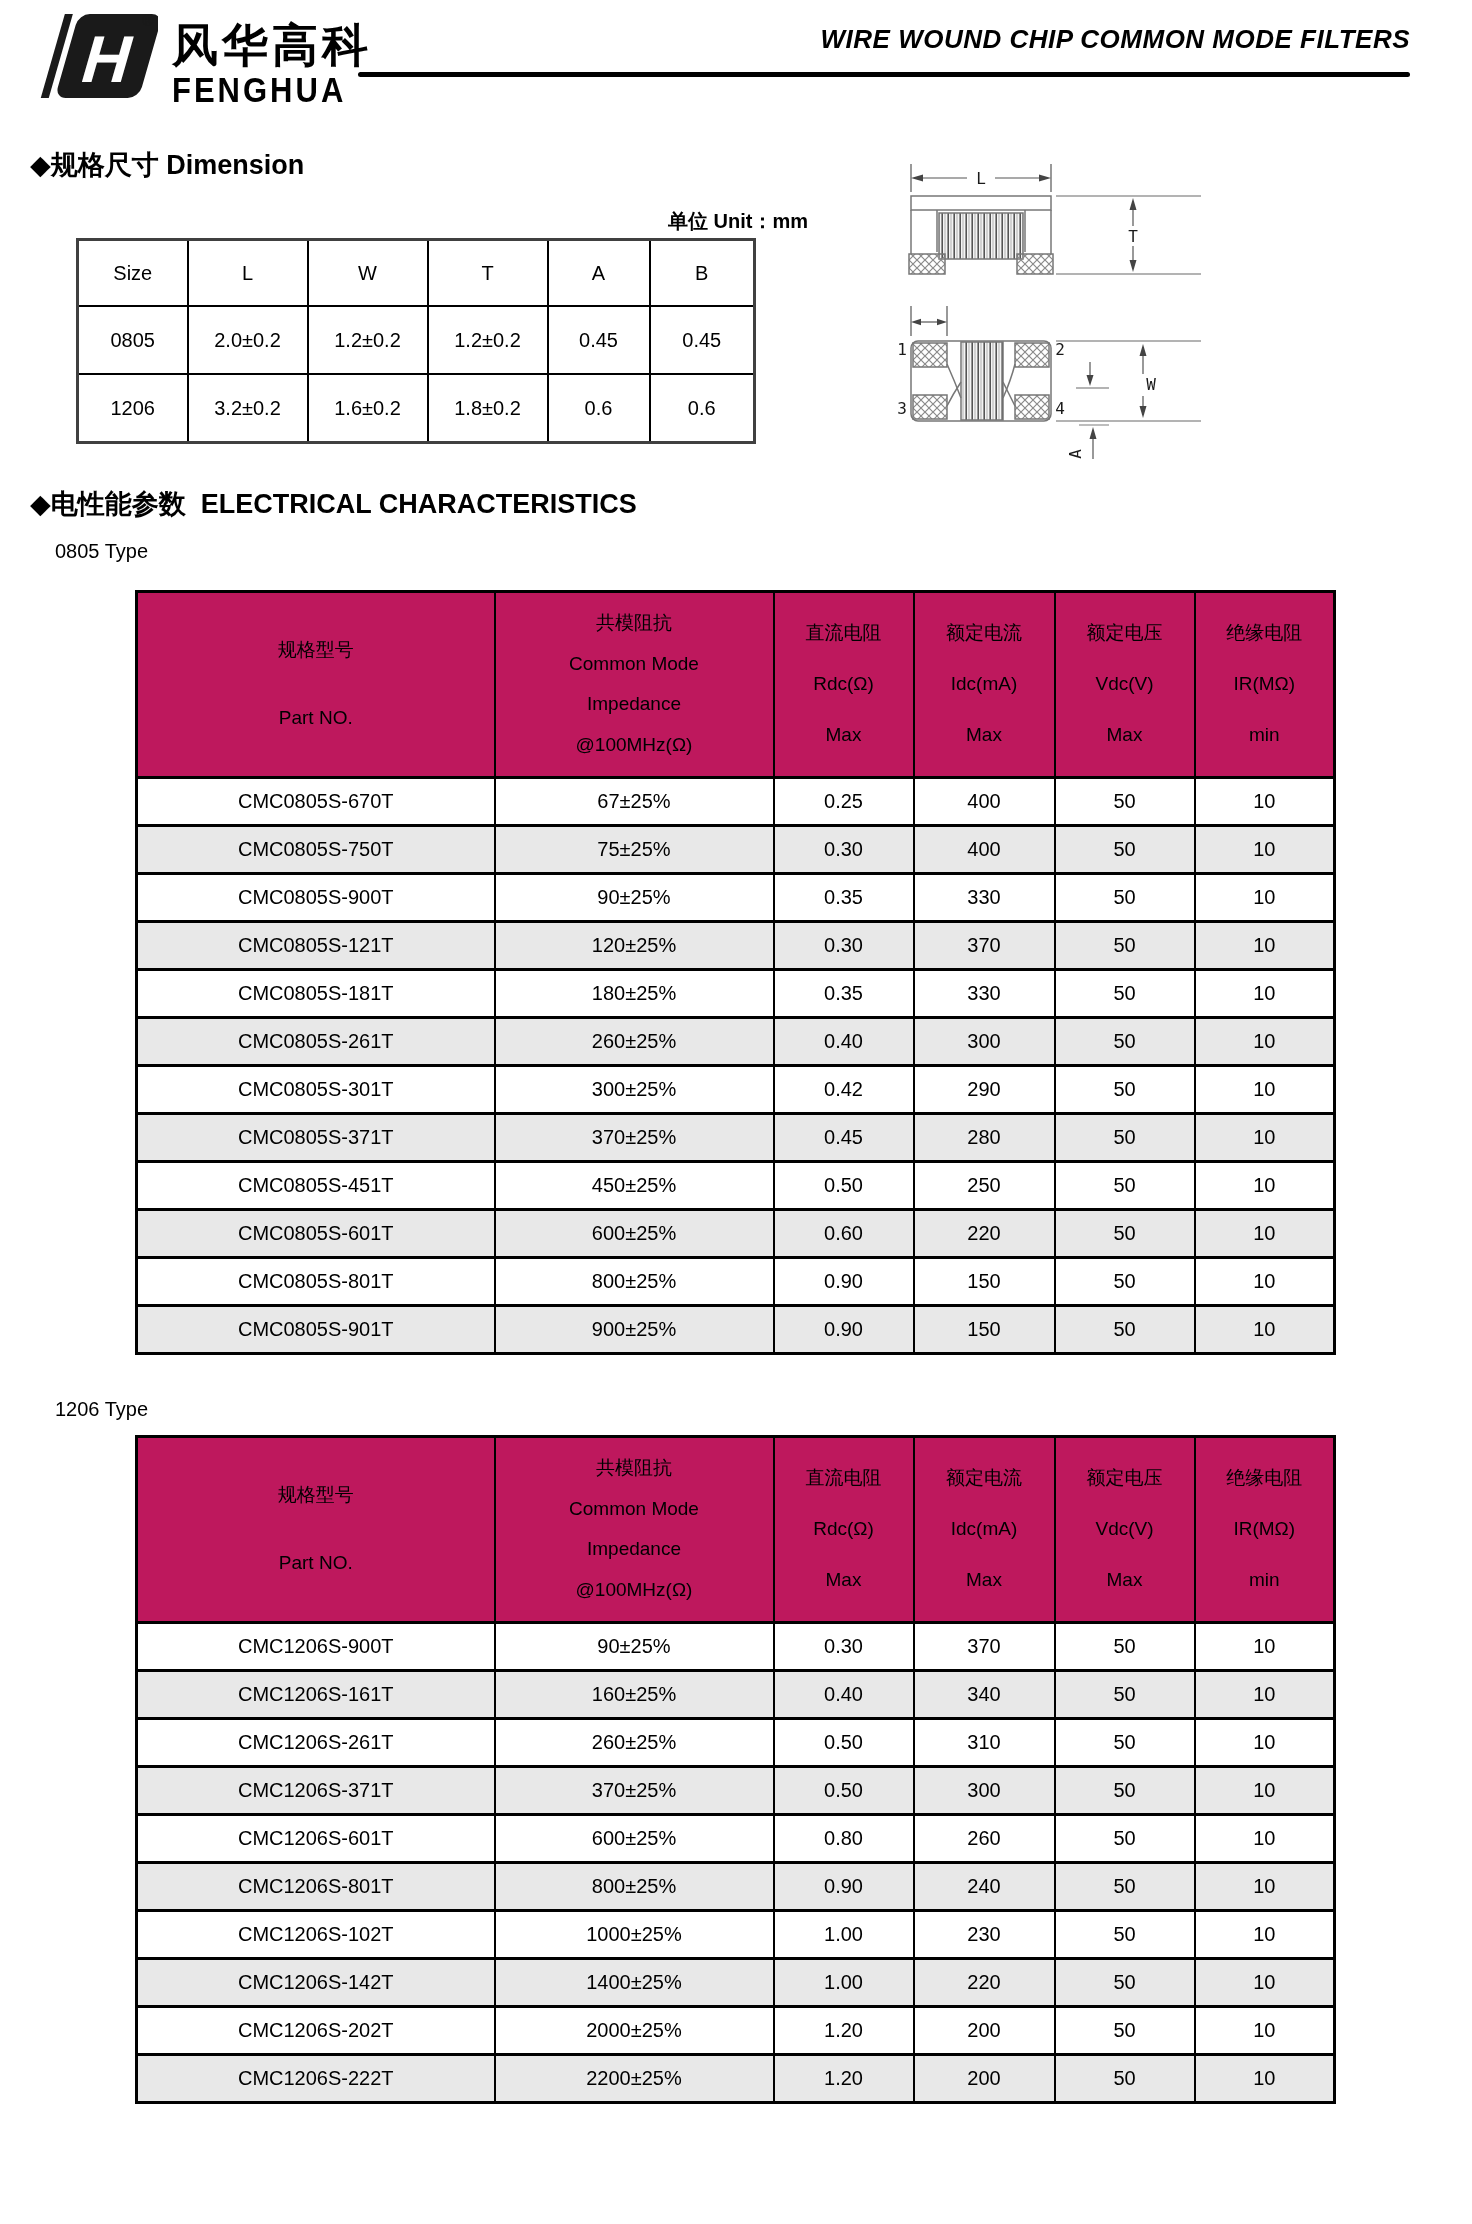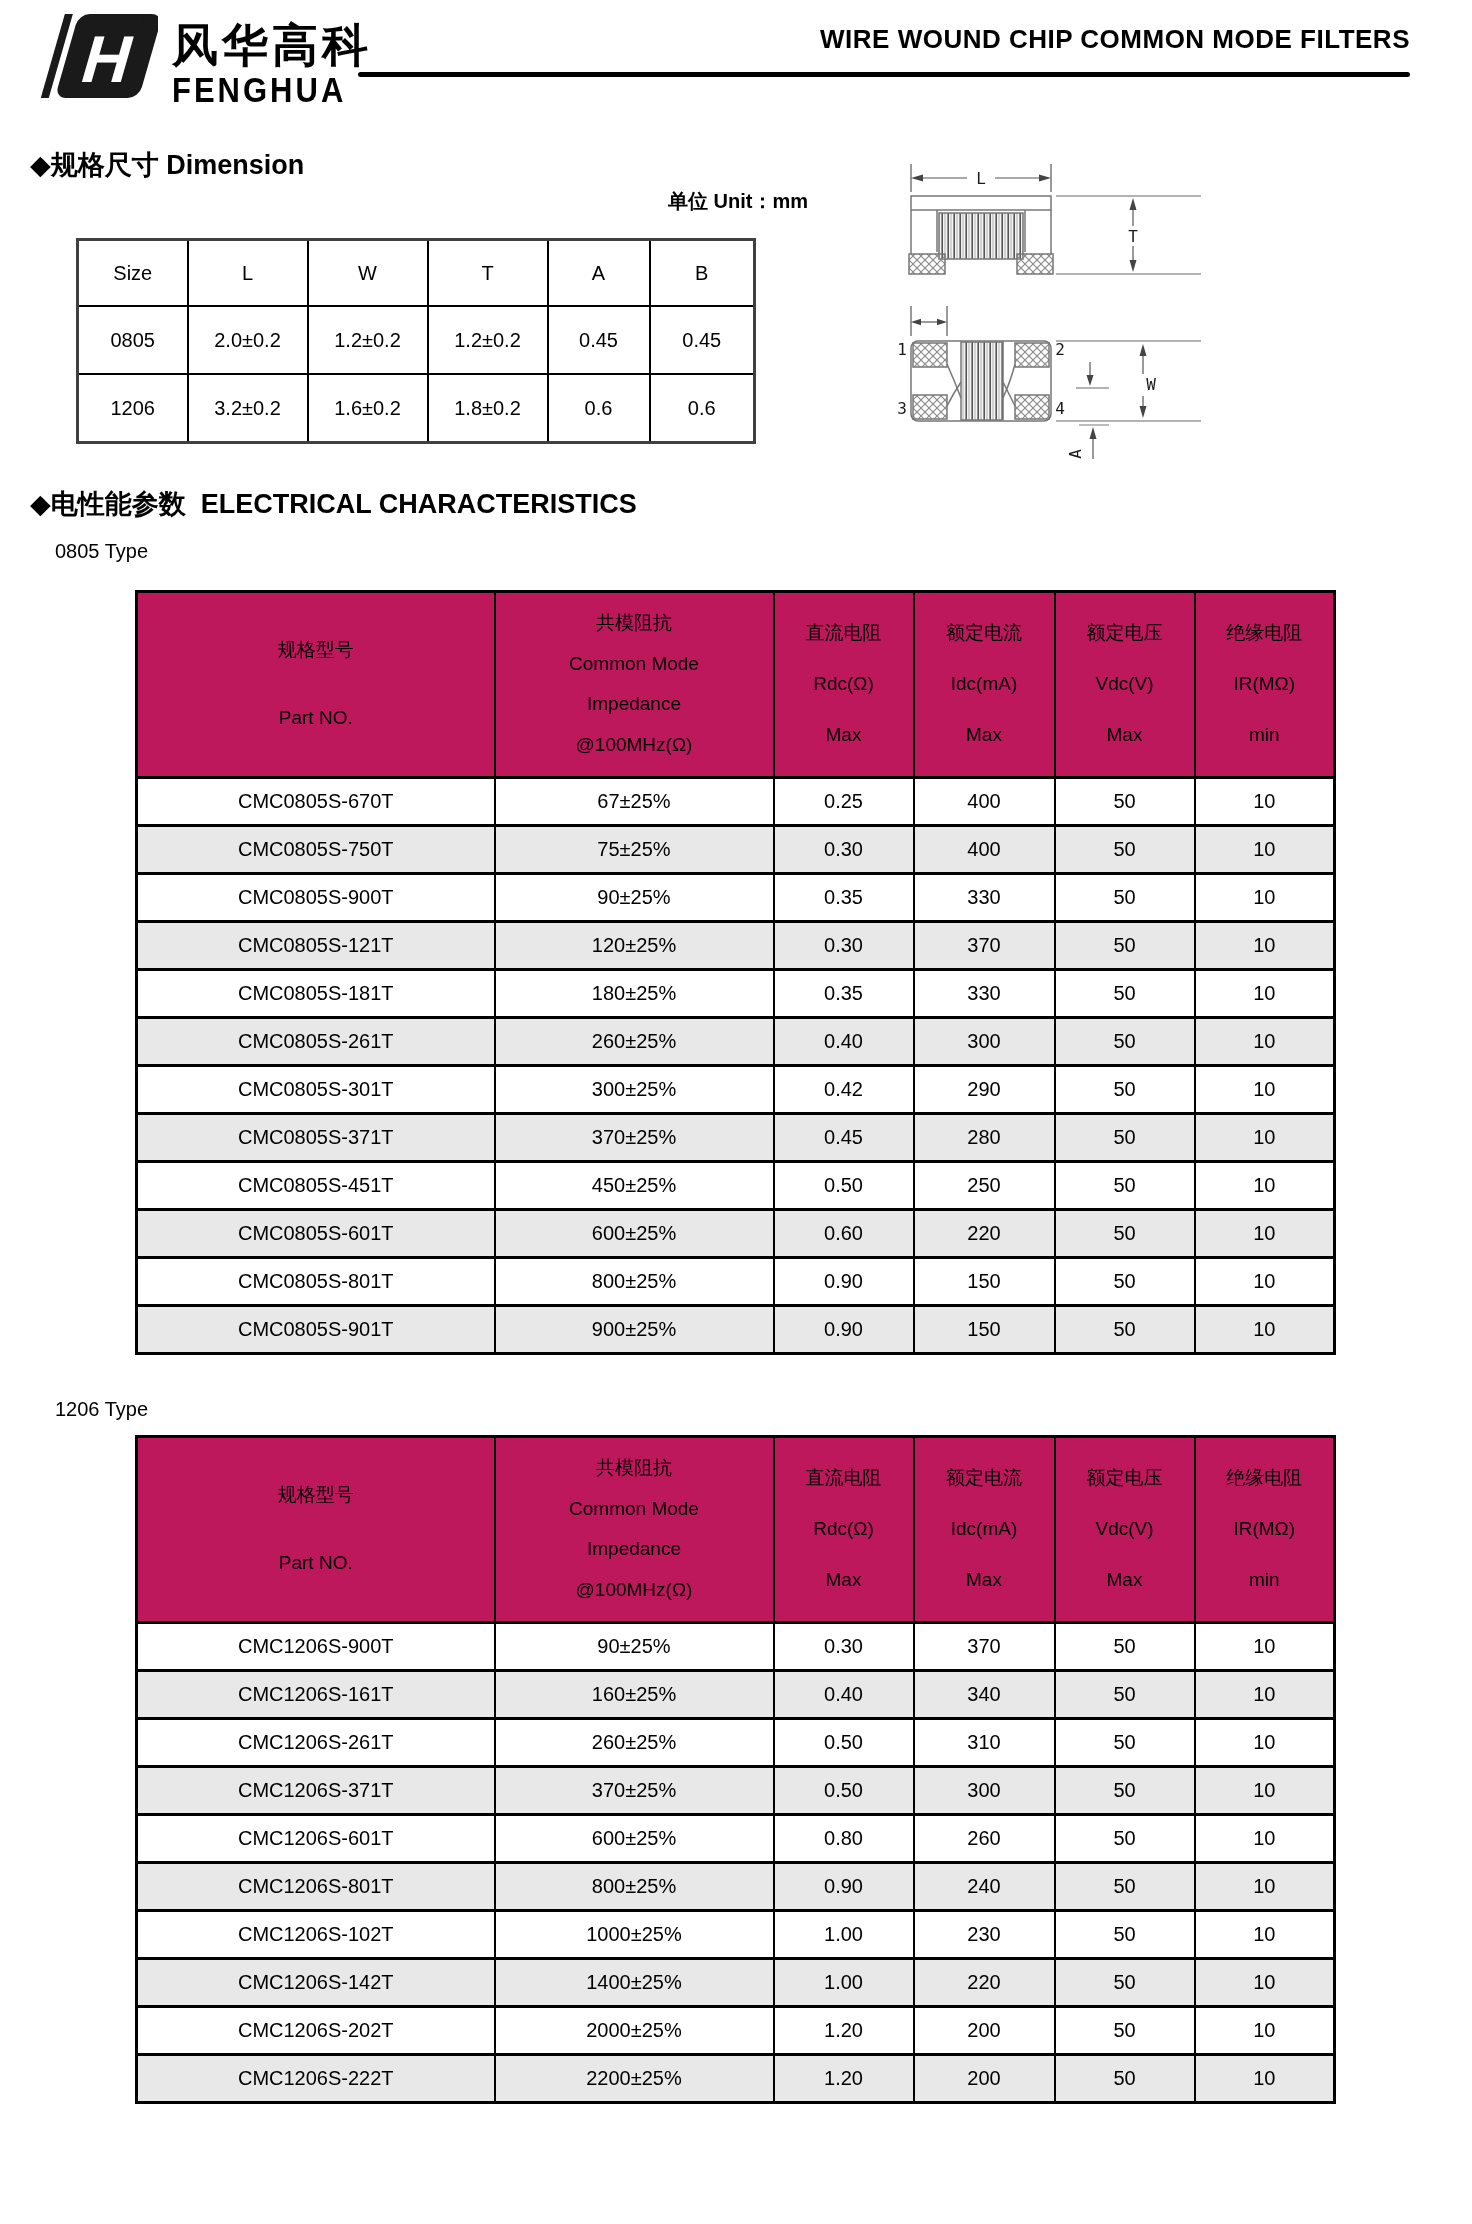--- a/index.html
+++ b/index.html
@@ -5,28 +5,28 @@
   html,body{margin:0;padding:0;background:#fff;}
   .page{position:relative;width:1472px;height:2224px;background:#fff;color:#000;
         font-family:"Liberation Sans","DejaVu Sans",sans-serif;overflow:hidden;}
 
   
   .logo{position:absolute;left:40px;top:10px;display:flex;align-items:flex-start;}
   .logo-mark{width:118px;height:94px;}
   .brand{margin-left:14px;margin-top:12px;}
   .brand-cn{font-size:46px;font-weight:bold;letter-spacing:4px;line-height:1.0;white-space:nowrap;}
   .brand-en{font-size:31px;font-weight:bold;letter-spacing:3px;margin-top:2px;transform:scaleY(1.15);transform-origin:top left;}
-  .doc-title{position:absolute;right:62px;top:24px;margin:0;font-size:26px;font-weight:bold;letter-spacing:.5px;white-space:nowrap;}
+  .doc-title{position:absolute;right:62px;top:24px;margin:0;font-size:26px;font-weight:bold;letter-spacing:.5px;white-space:nowrap;font-style:italic;}
   .header-rule{position:absolute;left:358px;right:62px;top:72px;height:5px;background:#000;border-radius:3px;}
 
   
   .sec-title{position:absolute;margin:0;font-size:27px;font-weight:bold;white-space:pre-wrap;}
   #dim-title{left:30px;top:147px;text-align:center;}
   #elec-title{left:30px;top:486px;}
-  .unit-note{position:absolute;left:668px;top:188px;font-size:20px;font-weight:bold;}
+  .unit-note{position:absolute;left:668px;top:208px;font-size:20px;font-weight:bold;}
   .type-label{position:absolute;font-size:20px;}
   #type-0805{left:55px;top:540px;}
   #type-1206{left:55px;top:1398px;}
 
   
   table{border-collapse:collapse;table-layout:fixed;background:#fff;}
   th,td{border:2px solid #000;text-align:center;vertical-align:middle;font-weight:400;}
 
   .dim-table{position:absolute;left:76px;top:238px;width:677px;border:3px solid #404040;}
   .dim-table th{height:62px;font-size:20px;background:#fff;}

